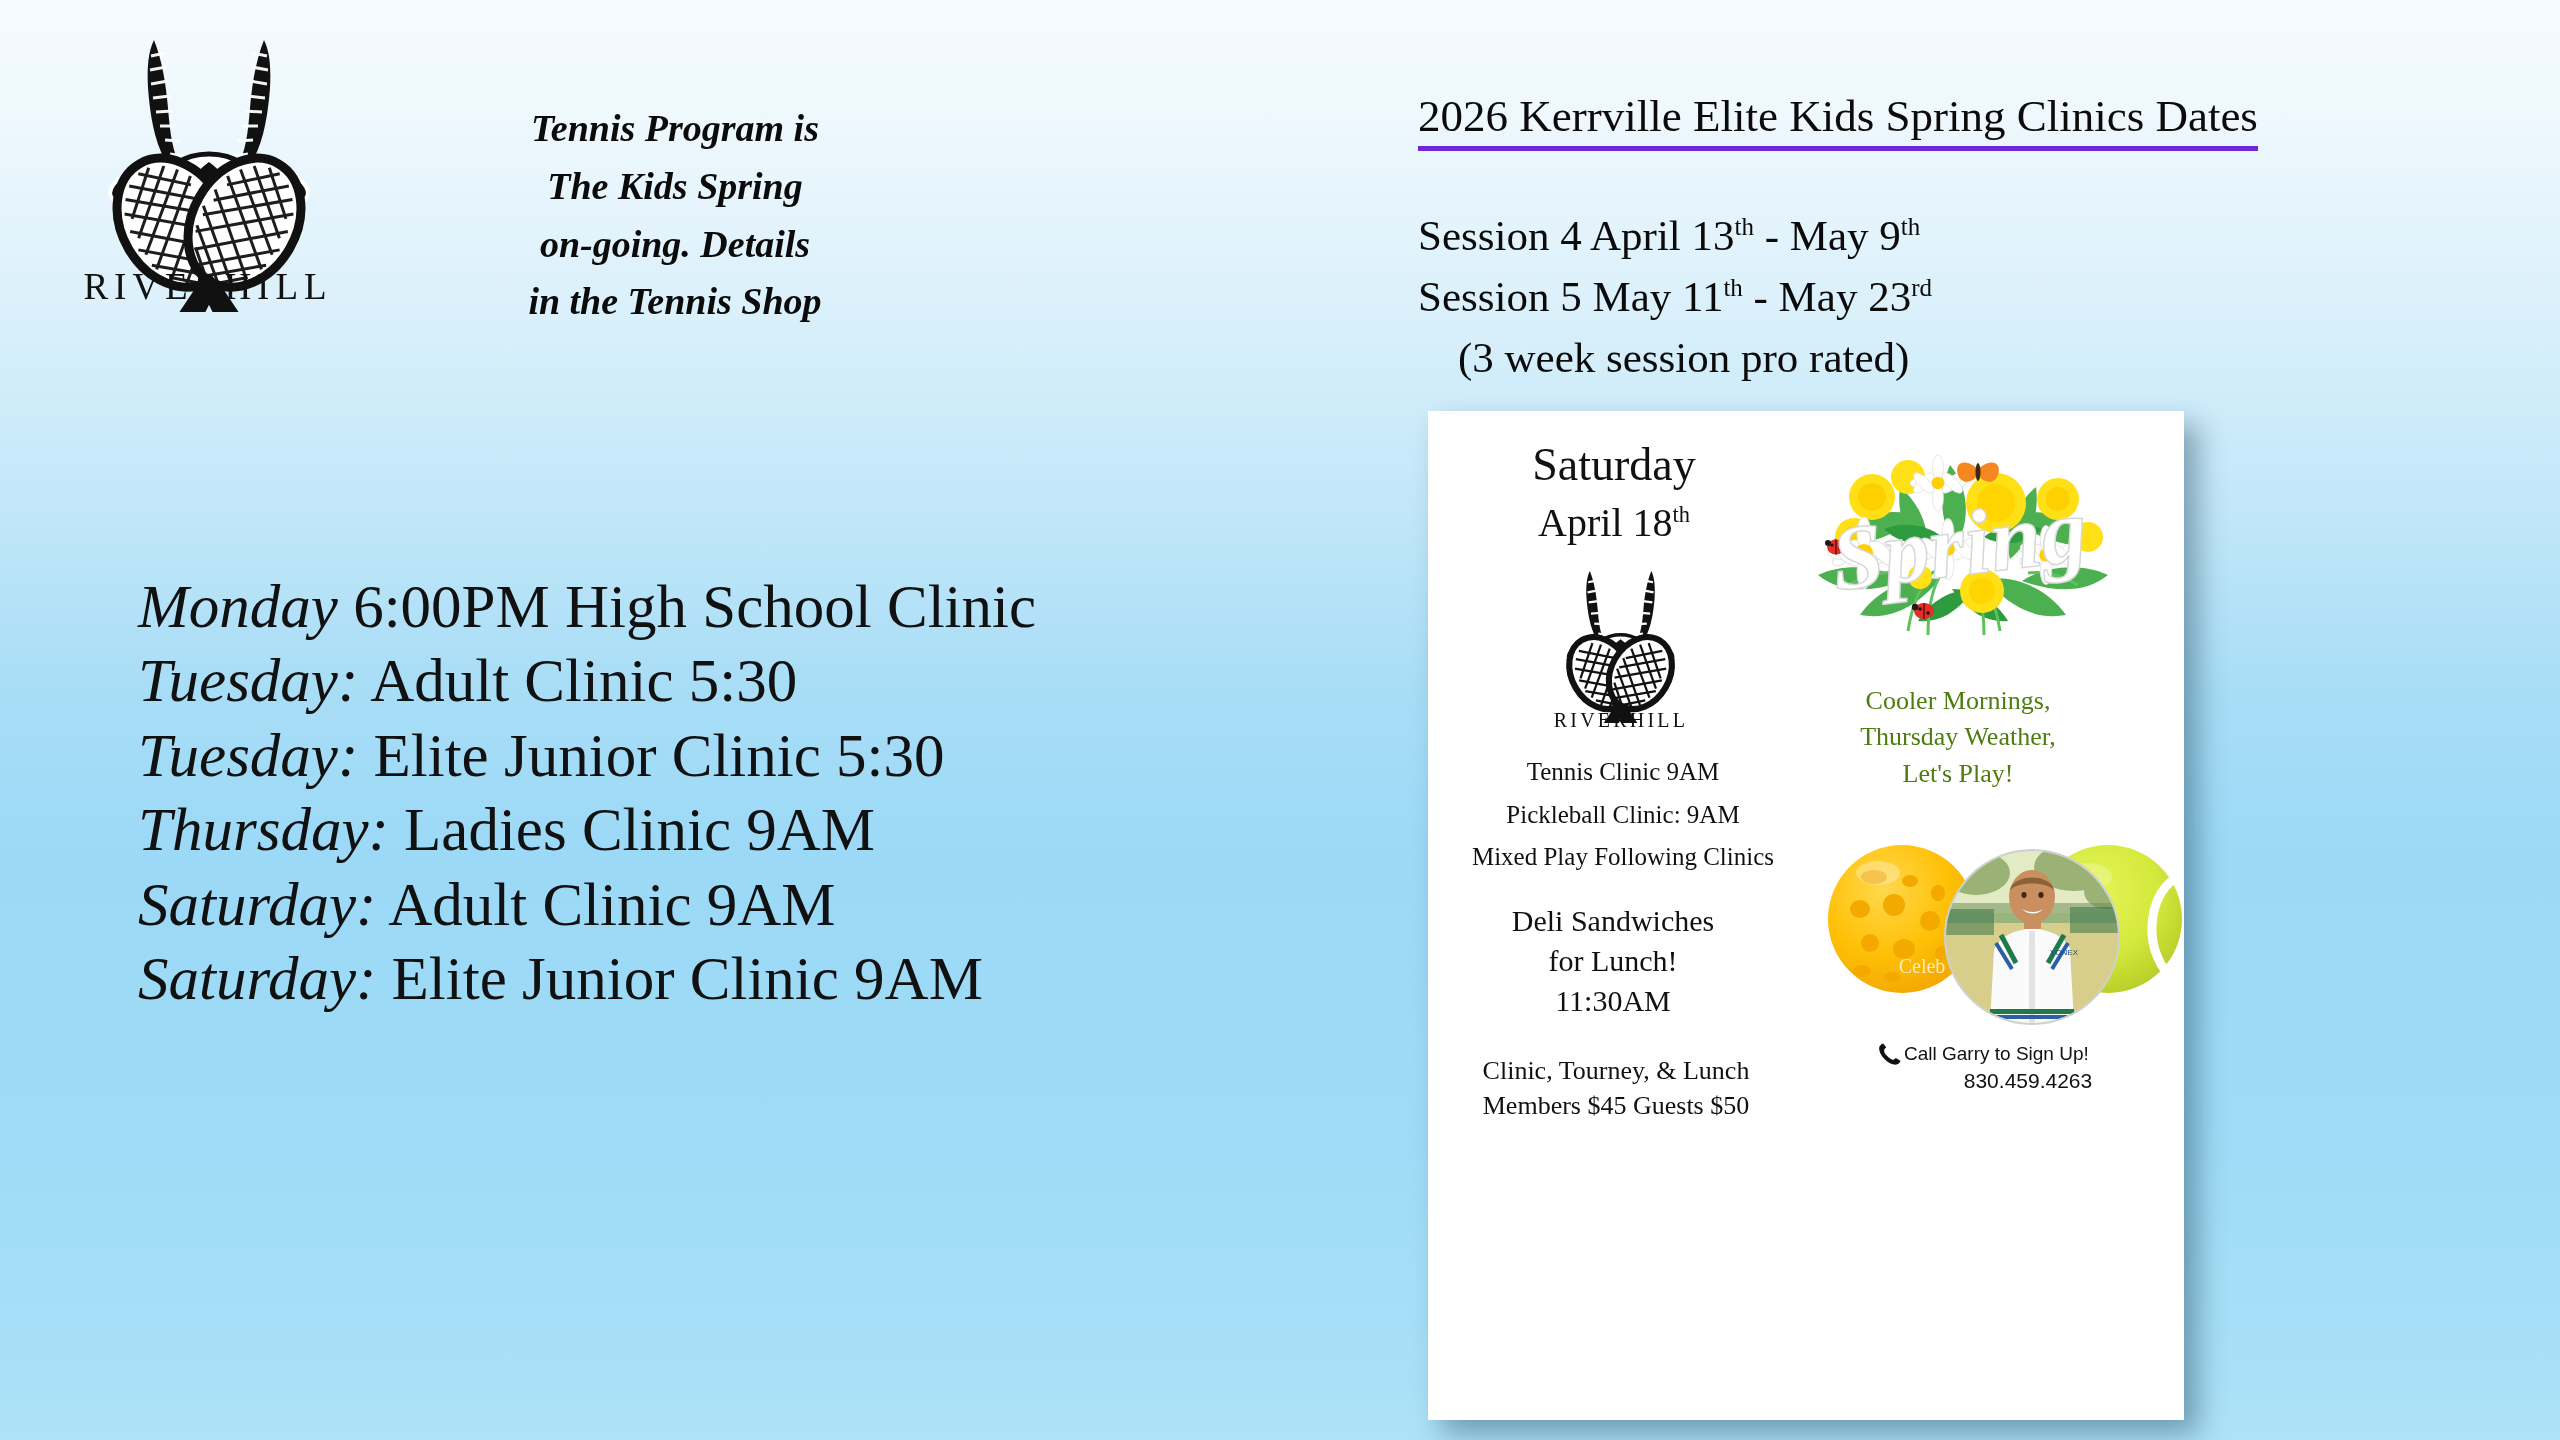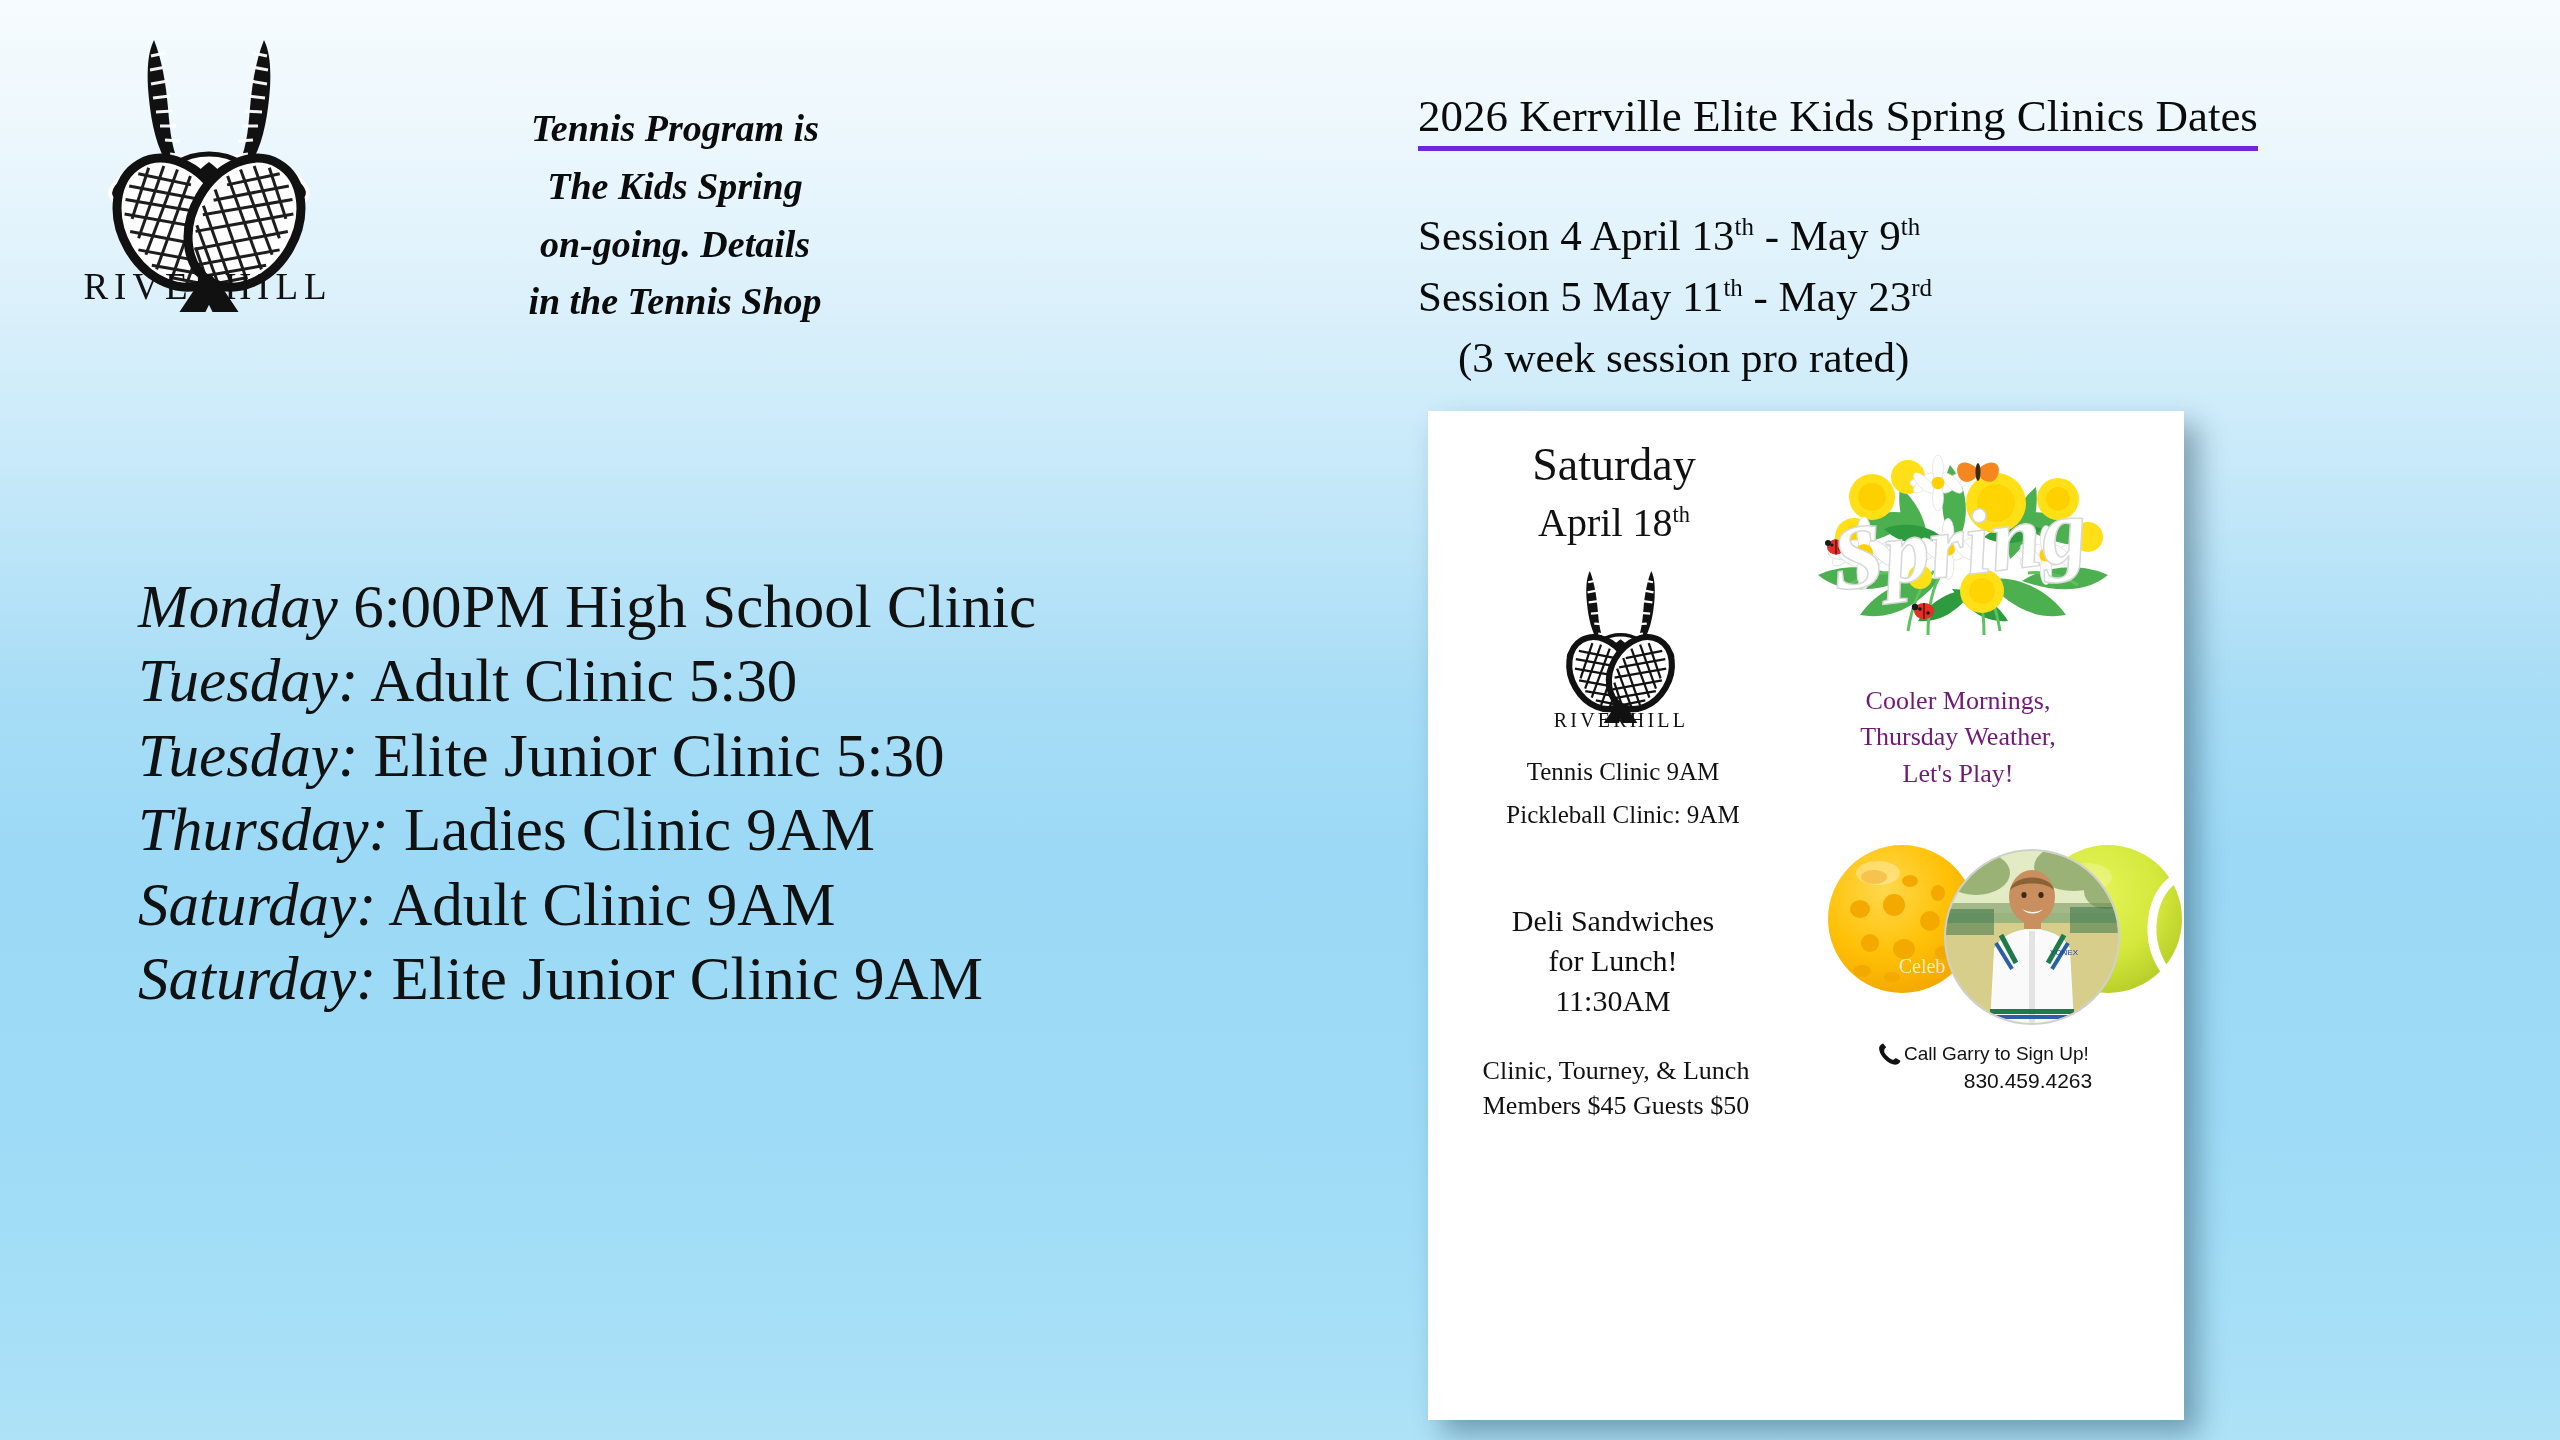--- a/index.html
+++ b/index.html
@@ -181,21 +181,21 @@
 
   .f-weather {
     position: absolute;
     left: 380px;
     top: 272px;
     width: 300px;
     text-align: center;
     font-family: "Liberation Serif", serif;
     font-size: 26px;
     line-height: 1.40;
-    color: #701a75;
+    color: #4d7c0f;
   }
 
   .f-pickleball {
     position: absolute;
     left: 398px;
     top: 432px;
     width: 152px;
     height: 152px;
   }
   .f-tennisball {
@@ -502,20 +502,21 @@
             <path d="M177 268 L191 268 L196 346 L172 346 Z" fill="#111" stroke-width="5"></path>
           </g>
         </g>
       </svg>
     </div>
     <div class="f-logo-word">RIVERHILL</div>
 
     <div class="f-clinics">
       <div>Tennis Clinic 9AM</div>
       <div>Pickleball Clinic:  9AM</div>
+      <div>Mixed Play Following Clinics</div>
     </div>
 
     <div class="f-spring-img">
       <svg viewBox="0 0 326 246" xmlns="http://www.w3.org/2000/svg">
 
         <g fill="#4CAF50">
           <path d="M30 120 C50 90 90 80 120 92 C96 108 66 124 30 120 Z"></path>
           <path d="M18 150 C44 138 80 140 104 156 C76 166 42 170 18 150 Z"></path>
           <path d="M60 190 C78 164 110 150 140 154 C120 178 94 196 60 190 Z"></path>
           <path d="M296 120 C276 90 236 80 206 92 C230 108 260 124 296 120 Z"></path>

